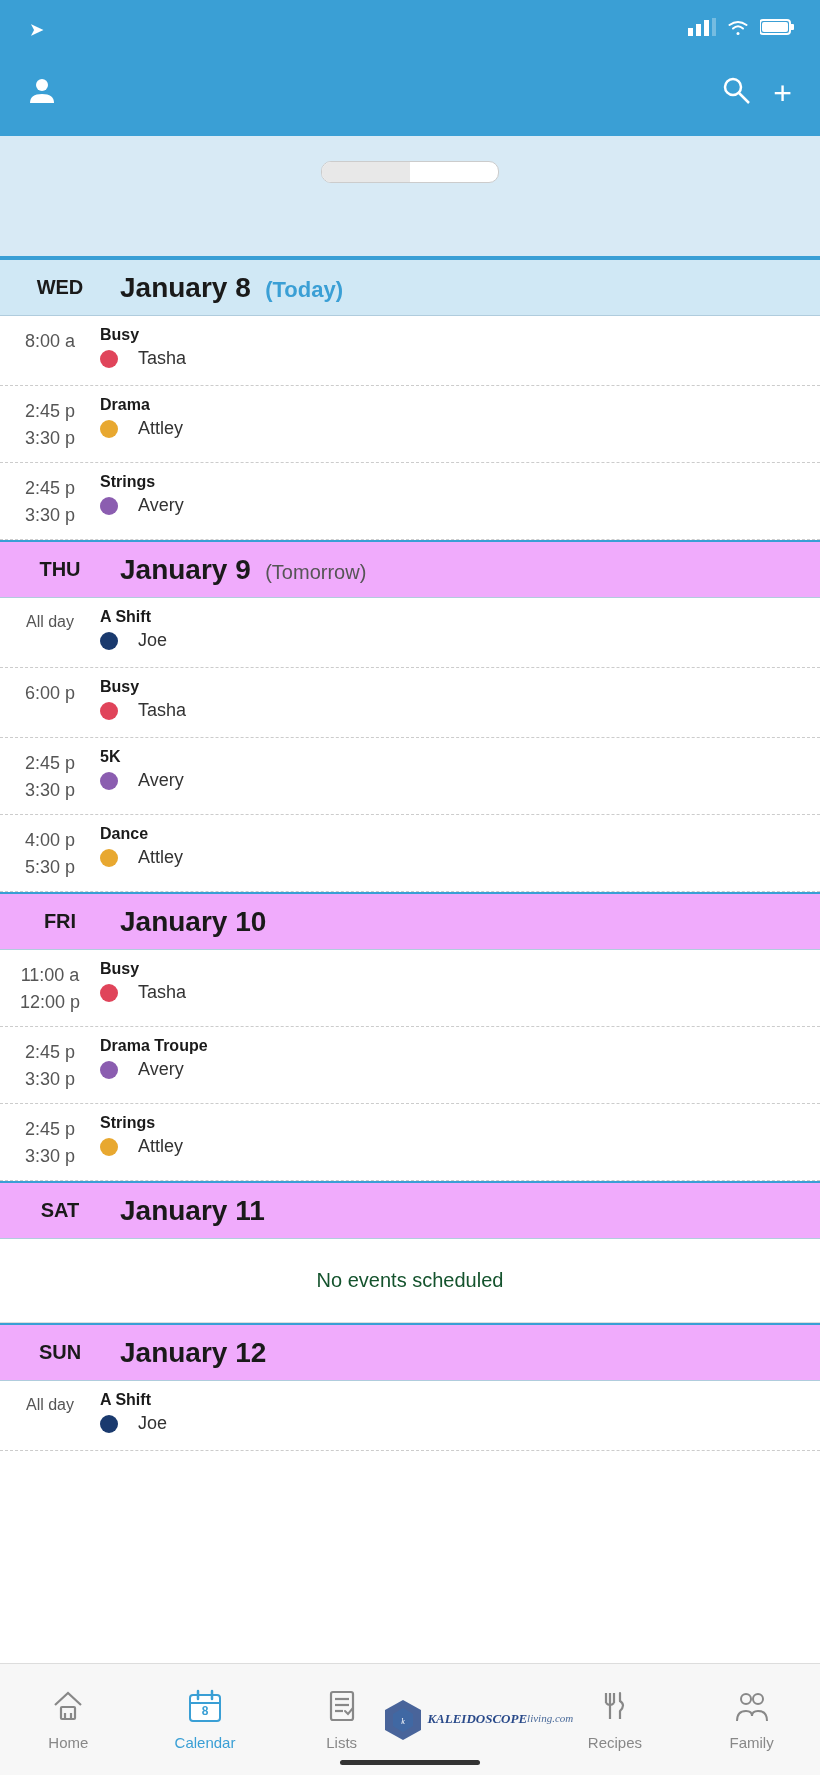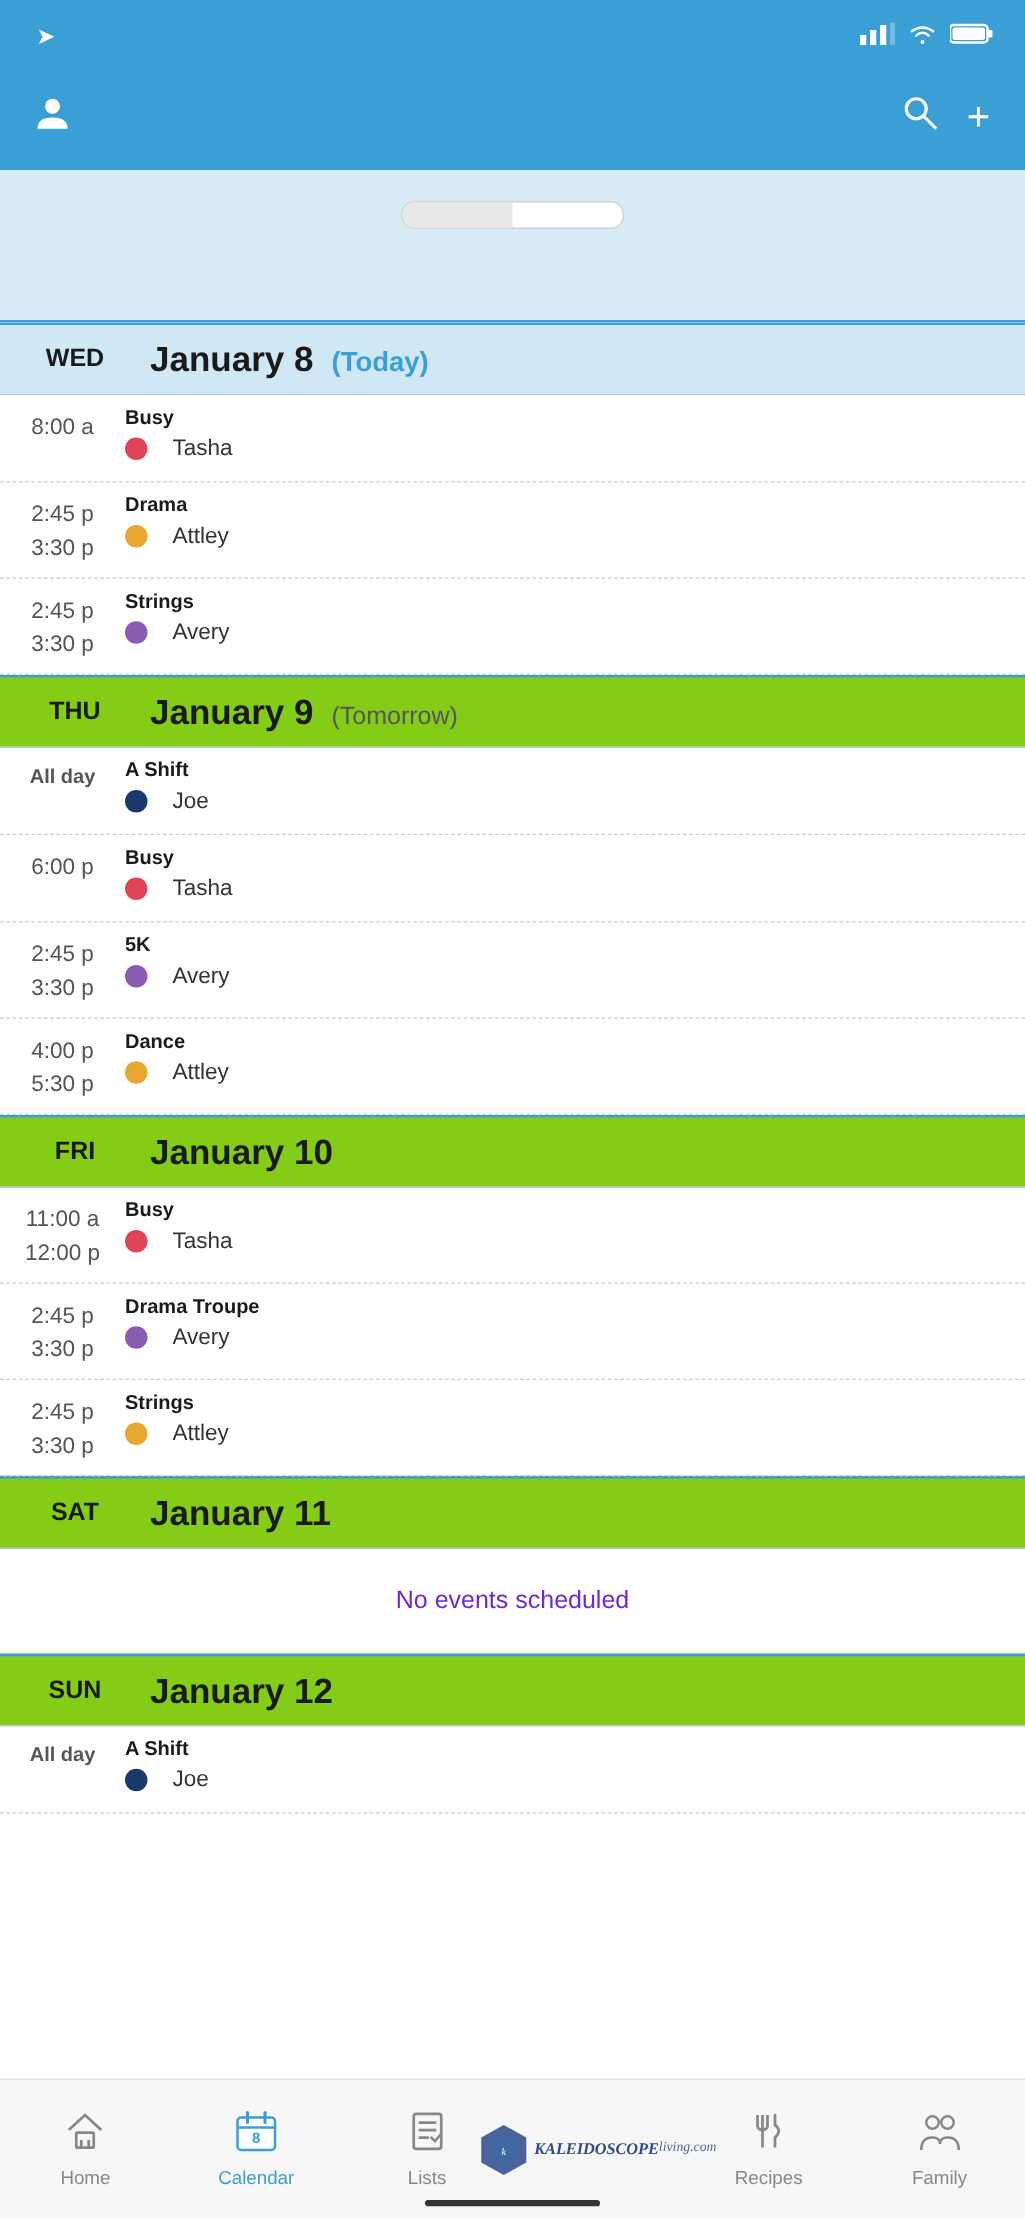--- a/index.html
+++ b/index.html
@@ -112,21 +112,21 @@
     }
     .view-past span { margin-left: 6px; font-size: 14px; }
 
     
     .agenda { background: #fff; }
 
     
     .day-header {
       display: flex;
       align-items: center;
-      background: #84cc16;
+      background: #f0abfc;
       border-top: 2px solid #3a9fd5;
       border-bottom: 1px solid #b0ccdd;
       padding: 10px 0;
       height: 58px;
     }
     .day-header.today { background: #d0e8f5; }
     .day-dow {
       width: 120px;
       text-align: center;
       font-size: 20px;
@@ -193,27 +193,27 @@
       height: 18px;
       border-radius: 50%;
       display: inline-block;
       flex-shrink: 0;
     }
 
     
     .event-time.allday {
       font-size: 16px;
       color: #555;
-      font-weight: 700;
+      font-weight: 400;
     }
 
     
     .no-events {
       text-align: center;
-      color: #6d28d9;
+      color: #14532d;
       font-size: 20px;
       padding: 30px 0;
       border-bottom: 1px solid #ddd;
     }
 
     
     .bottom-nav {
       position: absolute;
       bottom: 0;
       left: 0;

